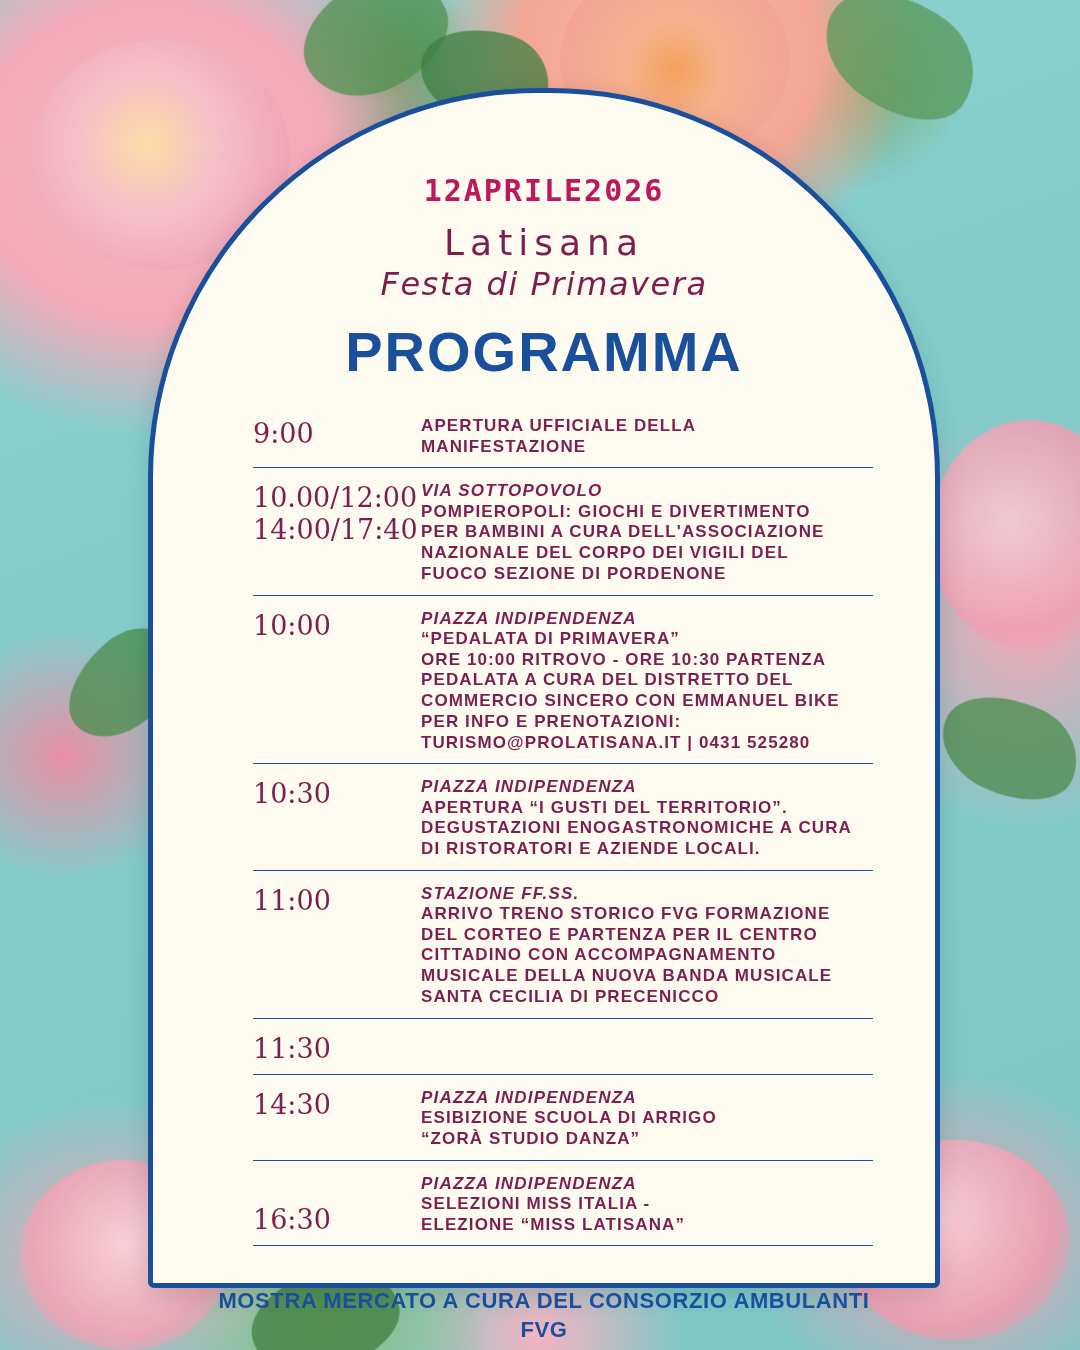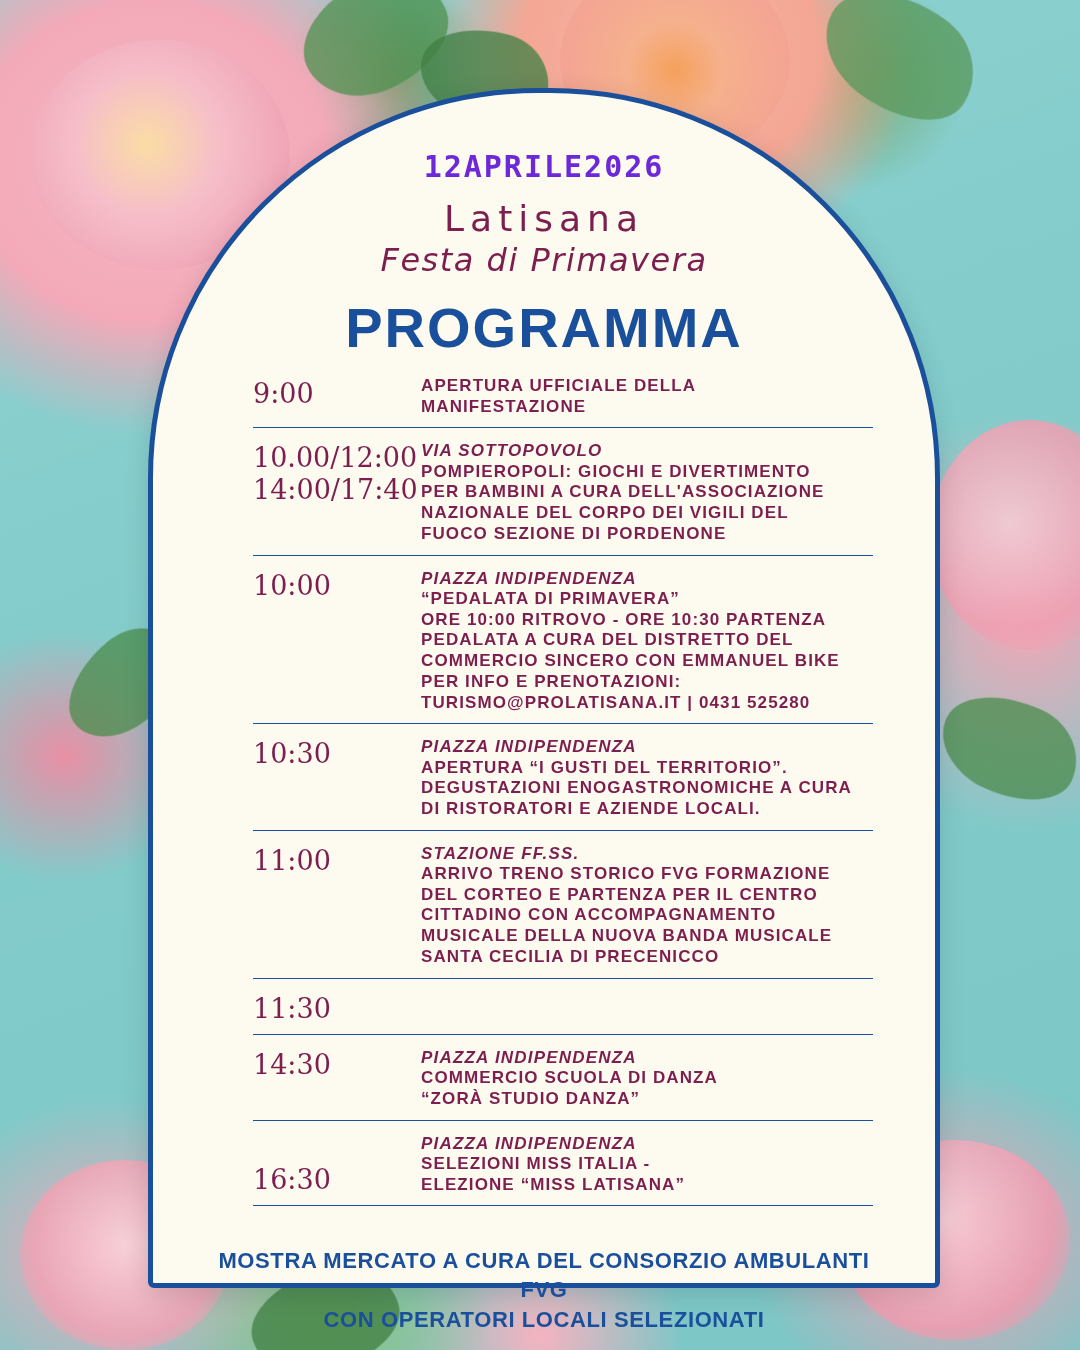--- a/index.html
+++ b/index.html
@@ -58,26 +58,26 @@
     box-shadow: 0 6px 26px rgba(0,0,0,0.12);
   }
   .inner {
     position: absolute;
     inset: 0;
     padding: 56px 52px 22px 52px;
     box-sizing: border-box;
   }
   .date {
     text-align: center;
-    color: #6d28d9;
+    color: #be185d;
     font-family: "DejaVu Sans Mono", monospace;
     font-weight: bold;
     font-size: 30px;
     letter-spacing: 2px;
-    margin-top: 0;
+    margin-top: 24px;
   }
   .city {
     text-align: center;
     color: #7c1f4e;
     font-size: 36px;
     letter-spacing: 6px;
     margin-top: 14px;
     font-family: "DejaVu Sans", sans-serif;
   }
   .subtitle {
@@ -92,21 +92,21 @@
   .program-title {
     text-align: center;
     color: #1a4f9c;
     font-size: 56px;
     font-weight: bold;
     letter-spacing: 2px;
     margin-top: 16px;
     font-family: "Liberation Sans", sans-serif;
   }
   .schedule {
-    margin-top: 16px;
+    margin-top: 32px;
     padding: 0 10px 8px 48px;
   }
   .row {
     display: flex;
     align-items: flex-start;
     padding-bottom: 10px;
     border-bottom: 1.5px solid #1a4f9c;
     margin-bottom: 12px;
   }
   .row:last-child {
@@ -235,21 +235,21 @@
         </div>
 
         <div class="row">
           <div class="time">11:30</div>
         </div>
 
         <div class="row">
           <div class="time">14:30</div>
           <div class="details">
             <div class="place">PIAZZA INDIPENDENZA</div>
-            <div class="desc">COMMERCIO SCUOLA DI DANZA
+            <div class="desc">ESIBIZIONE SCUOLA DI ARRIGO
 “ZORÀ STUDIO DANZA”</div>
           </div>
         </div>
 
         <div class="row">
           <div class="time">16:30</div>
           <div class="details">
             <div class="place">PIAZZA INDIPENDENZA</div>
             <div class="desc">SELEZIONI MISS ITALIA -
 ELEZIONE “MISS LATISANA”</div>

